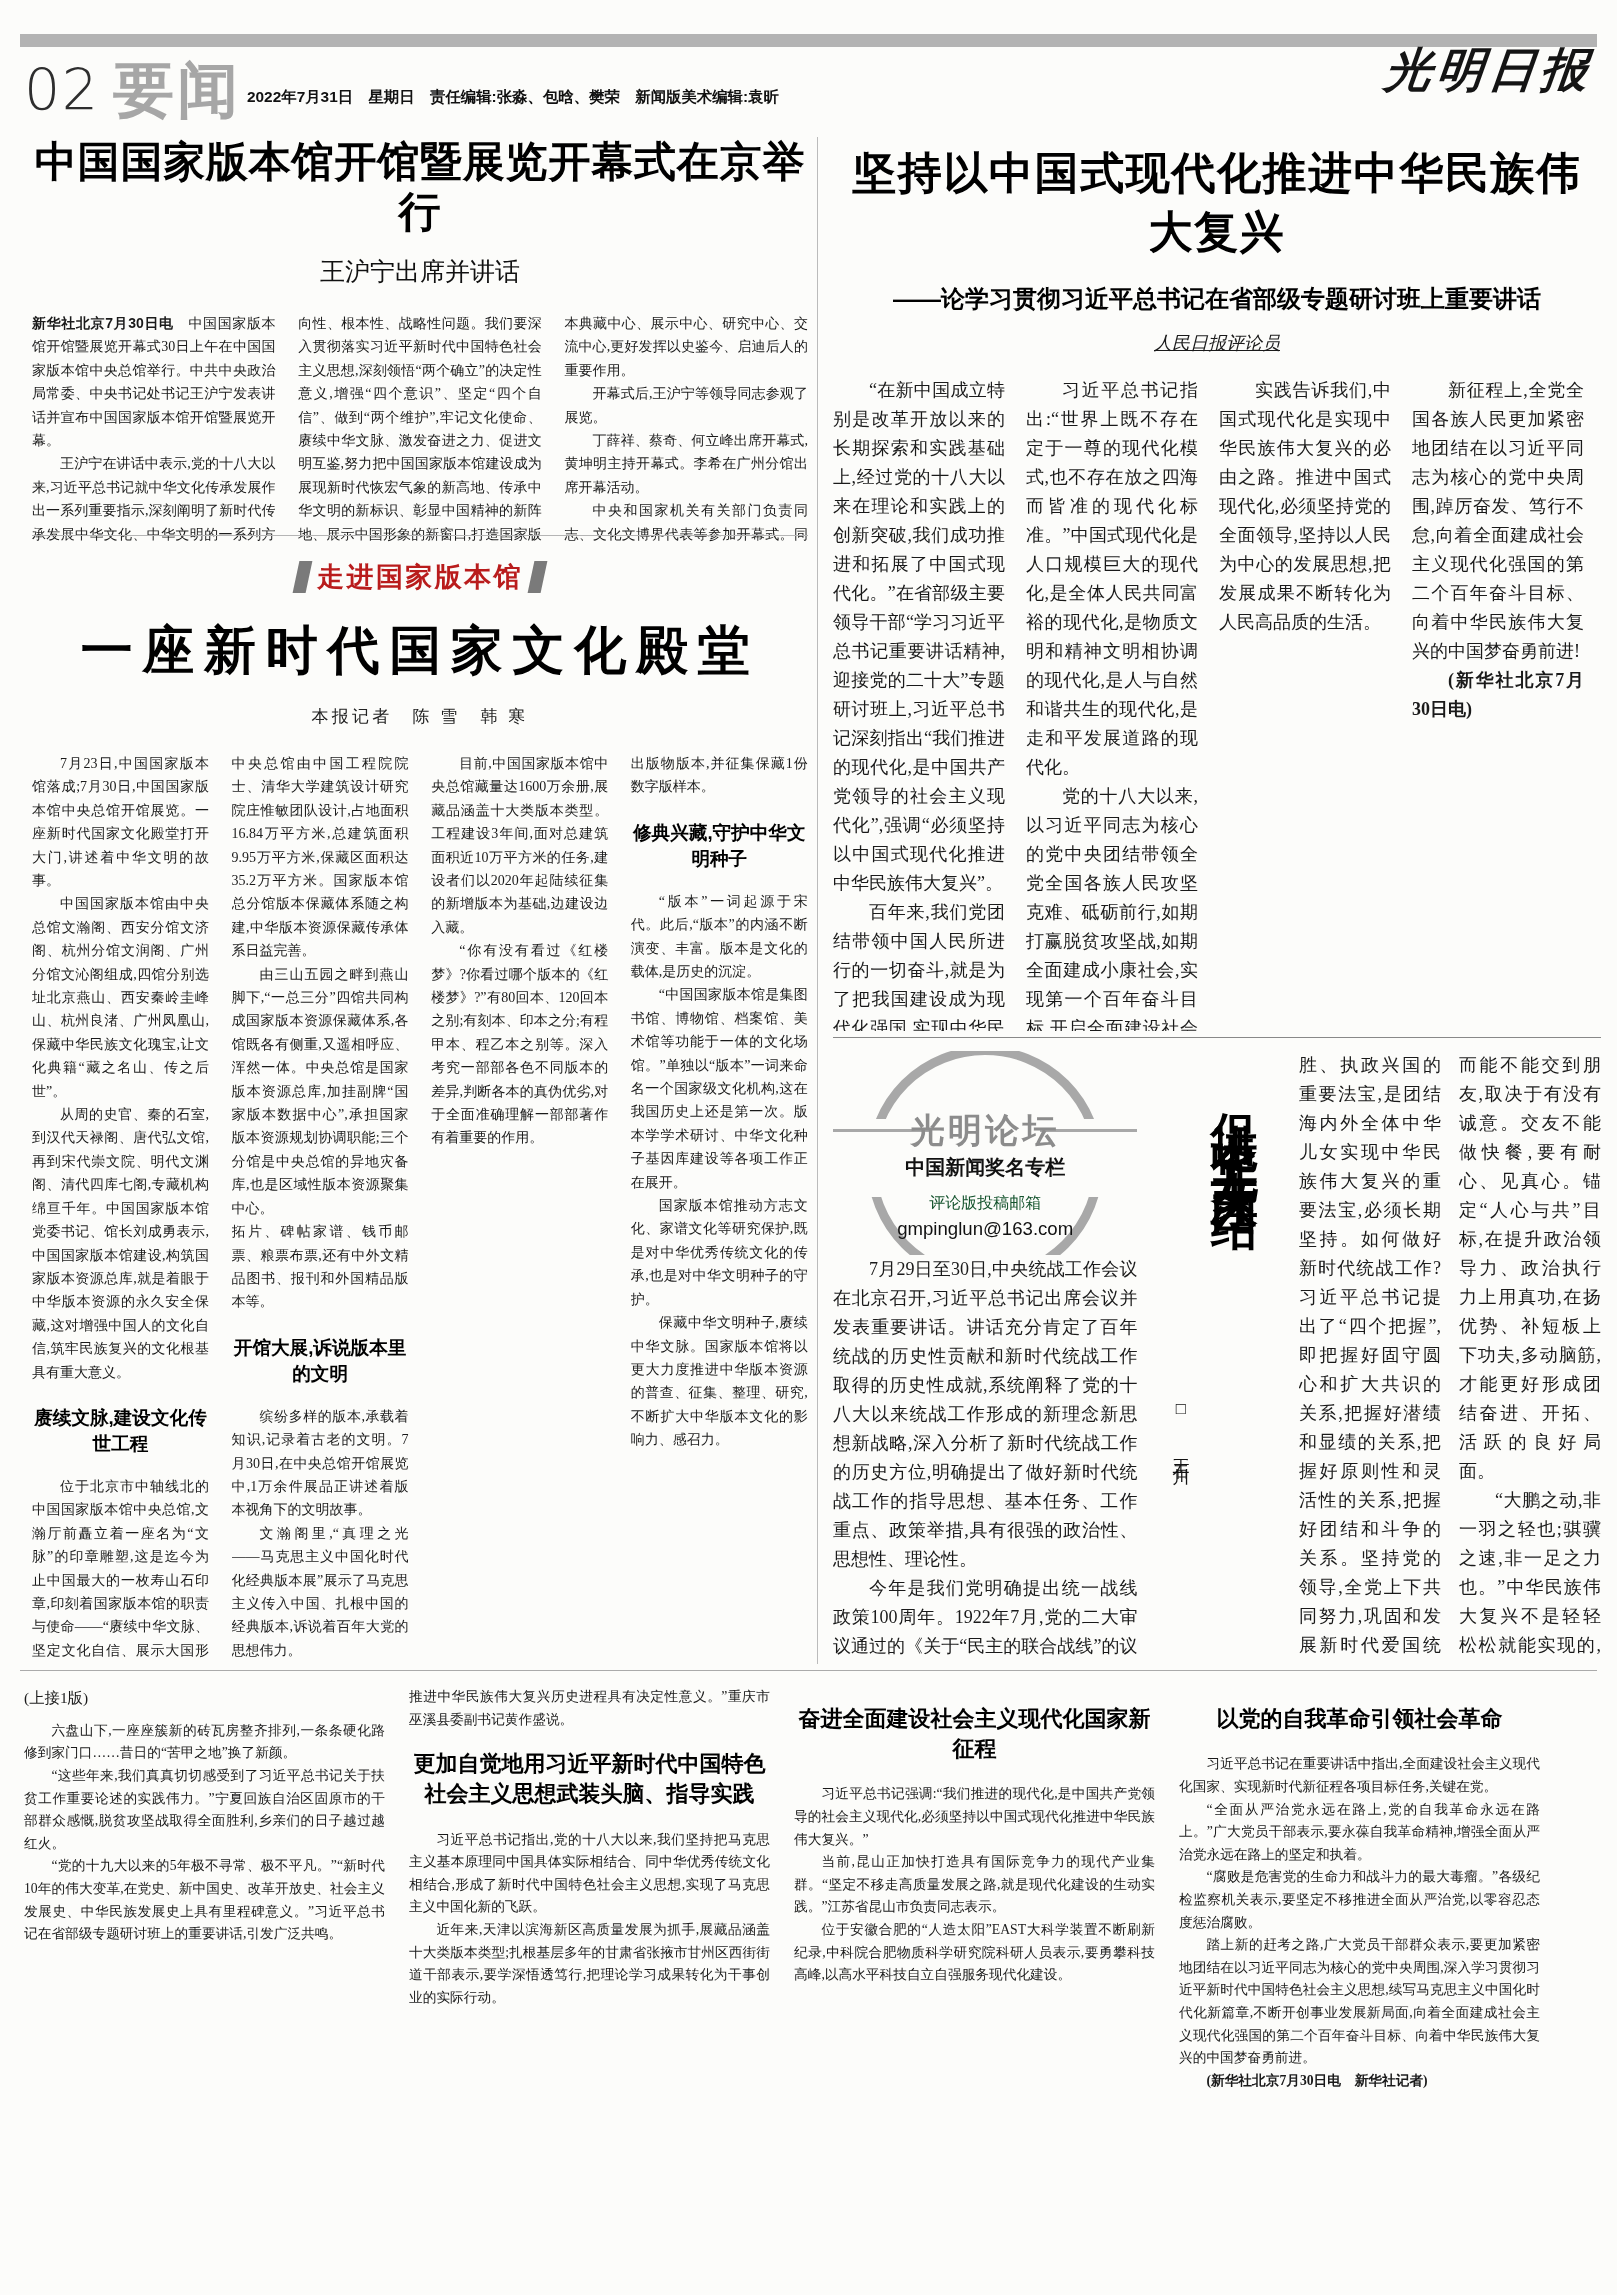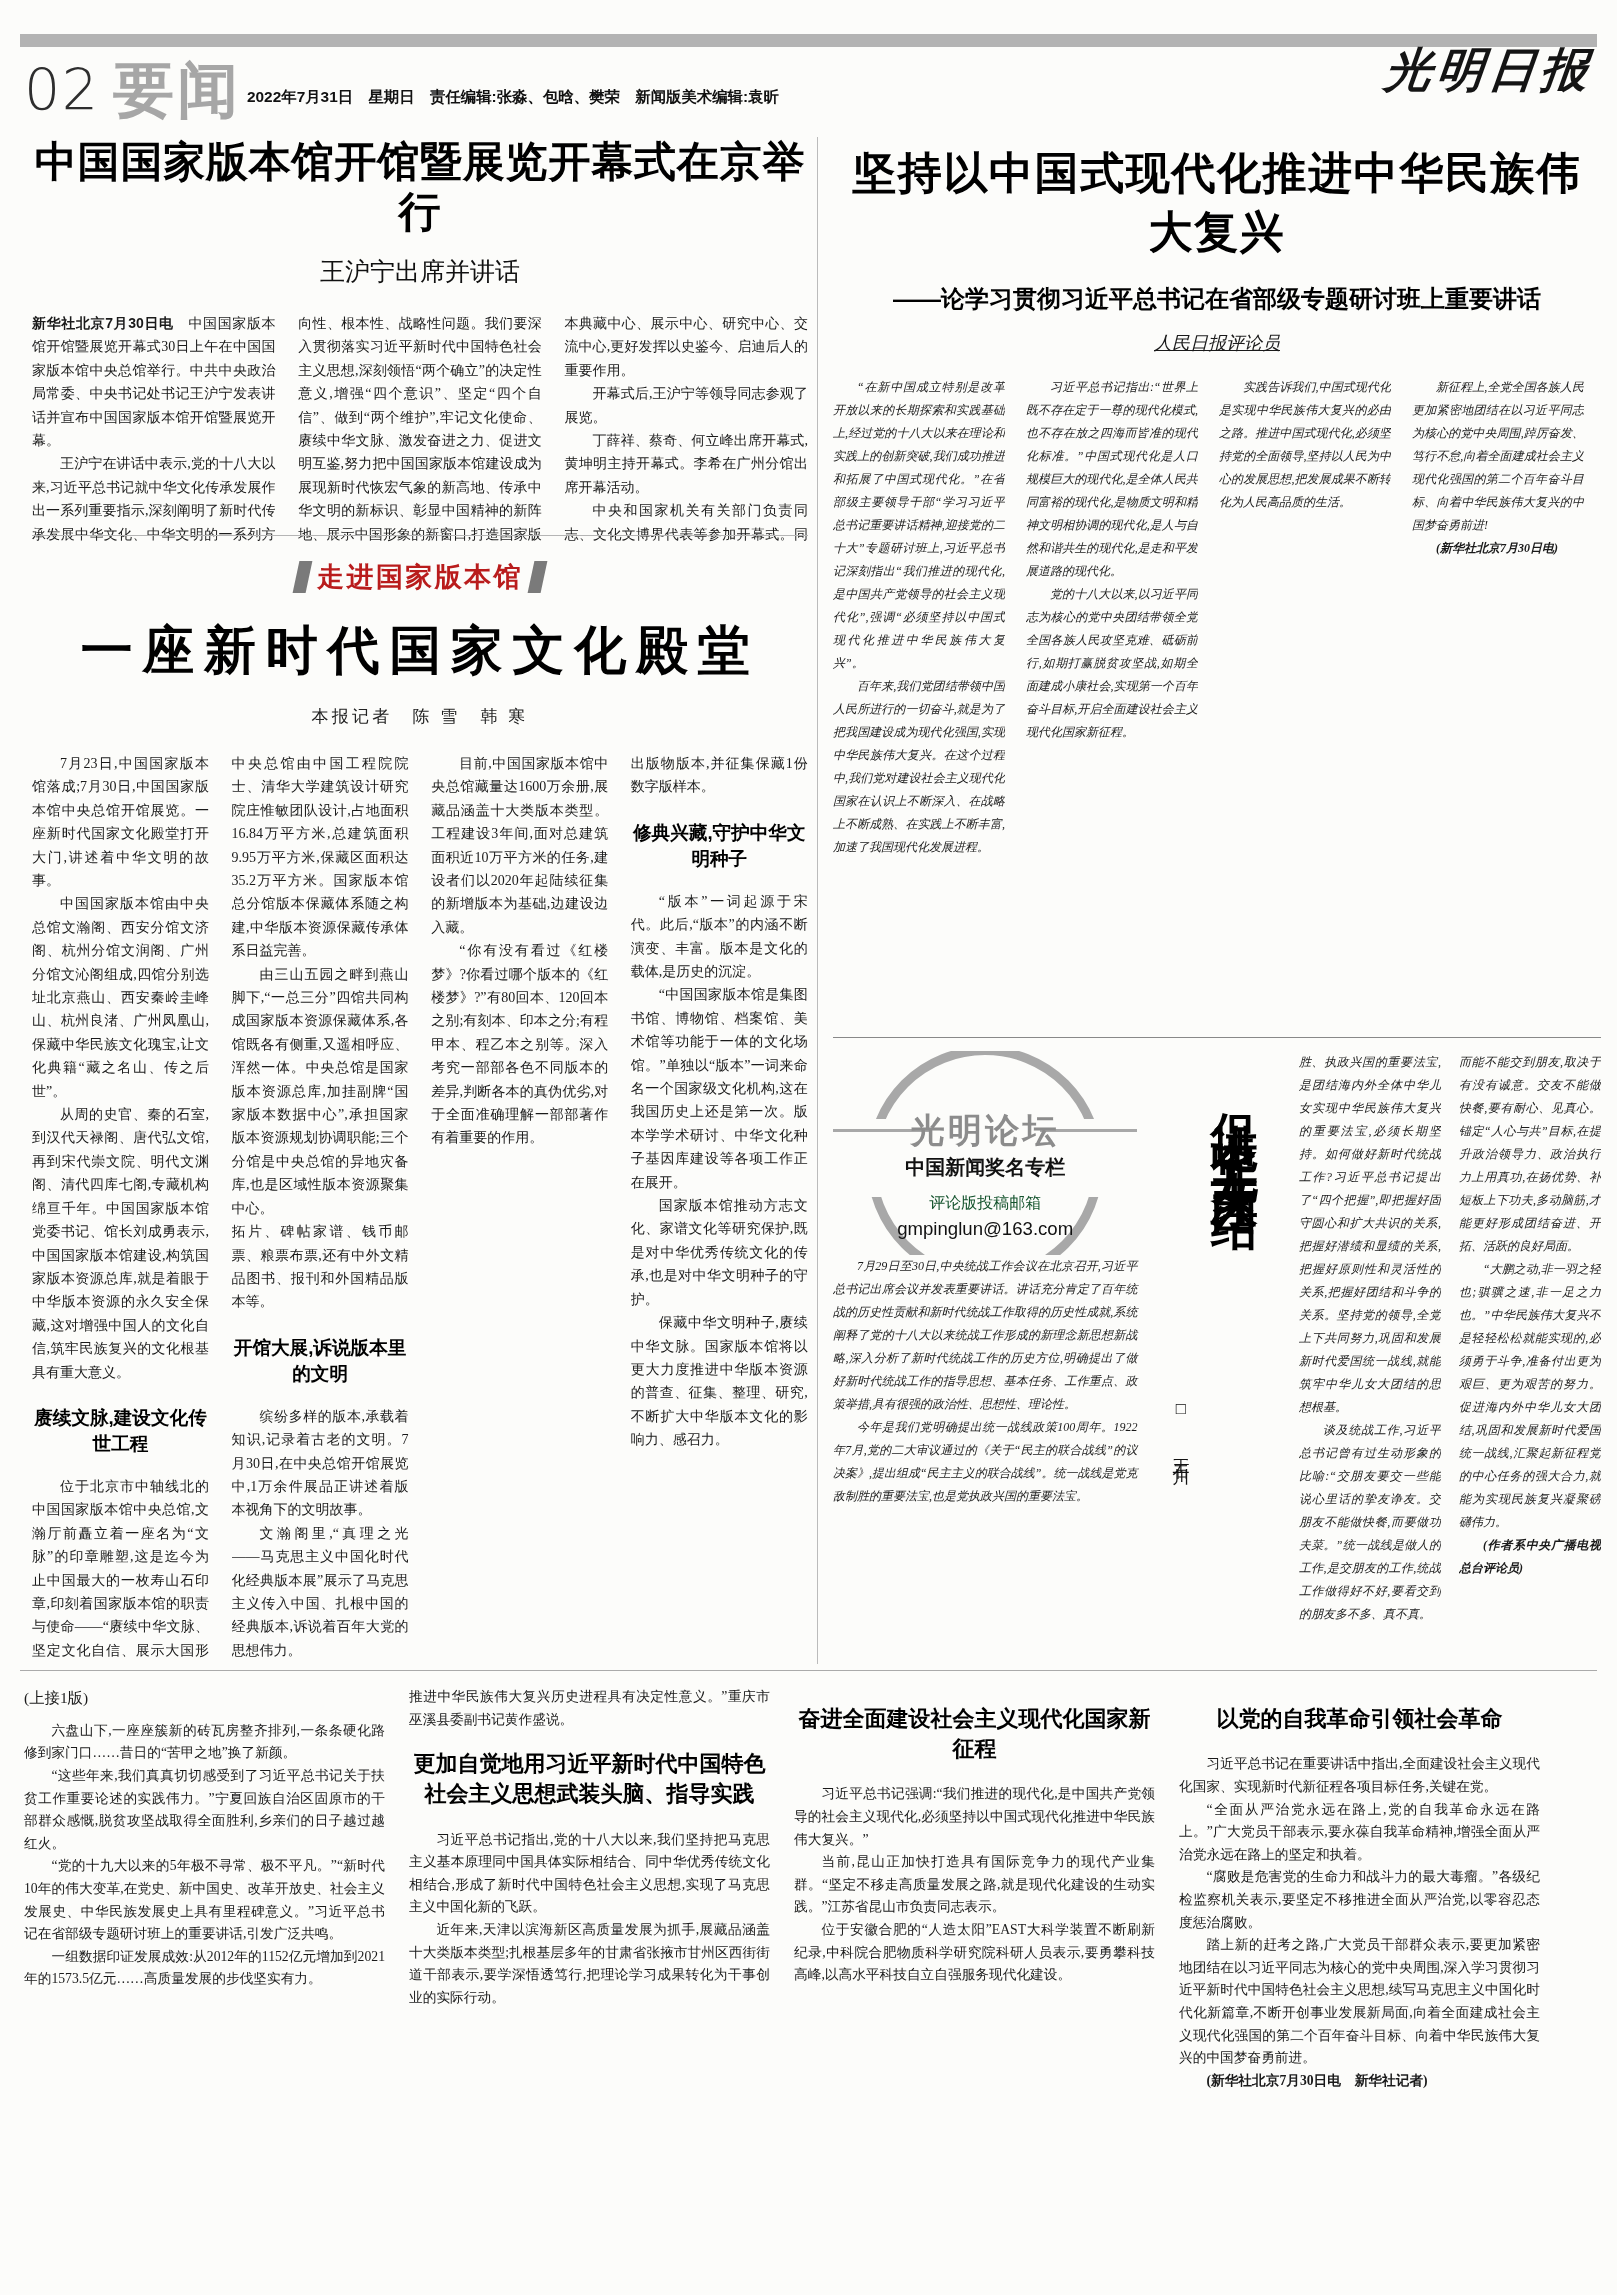--- a/index.html
+++ b/index.html
@@ -37,21 +37,21 @@
   #feature .cols{display:flex;gap:22.6px;margin-top:24px;height:912px;overflow:hidden;}
   #feature .col{width:177px;overflow:hidden;}
   .subhead{font-family:"Liberation Sans",sans-serif;font-weight:bold;font-size:18.6px;text-align:center;margin:21px 0 18px 0;color:#000;}
   
   #article-b{left:833px;top:144px;width:768px;}
   #article-b .hl{font-family:"DejaVu Serif",serif;font-weight:bold;font-size:44px;text-align:center;letter-spacing:1.6px;color:#000;}
   #article-b .sub{font-family:"Liberation Sans",sans-serif;font-weight:bold;font-size:24px;text-align:center;margin-top:21px;color:#000;}
   #article-b .byline{font-style:italic;font-size:18px;text-align:center;margin-top:16px;text-decoration:underline;}
   #article-b .cols{display:flex;gap:21px;margin-top:21px;height:655px;overflow:hidden;}
   #article-b .col{width:172px;overflow:hidden;}
-  .kai p.np{font-style:italic;font-size:12px;line-height:23px;}
+  .kai p.np{font-size:18px;line-height:29px;}
   .signoff{font-weight:bold;text-align:right;font-size:14px;margin-top:8px;font-style:normal;}
   .signoff.kai-s{font-style:italic;}
   
   #forum{left:833px;top:1037px;width:768px;height:624px;border-top:0.8px solid #888;overflow:hidden;}
   #forum .inner{display:flex;gap:18px;padding-top:13px;}
   .forum-colA{width:330px;}
   .forum-logo{position:relative;height:204px;overflow:hidden;}
   .forum-arc{position:absolute;left:50%;transform:translateX(-50%);width:218px;height:218px;border:9px solid #a8a8a8;border-radius:50%;top:-4.9px;}
   .forum-logo .mask-mid{position:absolute;left:0;top:68px;width:100%;height:78px;background:#fcfcfa;}
   .forum-line{position:absolute;top:78px;width:97px;height:3.2px;background:#a8a8a8;}
@@ -189,21 +189,20 @@
     </div>
   </div>
 </div>
 
 <div class="abs" id="bottom">
   <div class="bcol">
     <div class="cont-note">(上接1版)</div>
     <p class="np">六盘山下,一座座簇新的砖瓦房整齐排列,一条条硬化路修到家门口……昔日的“苦甲之地”换了新颜。</p>
     <p class="np">“这些年来,我们真真切切感受到了习近平总书记关于扶贫工作重要论述的实践伟力。”宁夏回族自治区固原市的干部群众感慨,脱贫攻坚战取得全面胜利,乡亲们的日子越过越红火。</p>
     <p class="np">“党的十九大以来的5年极不寻常、极不平凡。”“新时代10年的伟大变革,在党史、新中国史、改革开放史、社会主义发展史、中华民族发展史上具有里程碑意义。”习近平总书记在省部级专题研讨班上的重要讲话,引发广泛共鸣。</p>
-    <p class="np">一组数据印证发展成效:从2012年的1152亿元增加到2021年的1573.5亿元……高质量发展的步伐坚实有力。</p>
   </div>
   <div class="bcol">
     <p class="np noindent">推进中华民族伟大复兴历史进程具有决定性意义。”重庆市巫溪县委副书记黄作盛说。</p>
     <div class="b-hl">更加自觉地用习近平新时代中国特色社会主义思想武装头脑、指导实践</div>
     <p class="np">习近平总书记指出,党的十八大以来,我们坚持把马克思主义基本原理同中国具体实际相结合、同中华优秀传统文化相结合,形成了新时代中国特色社会主义思想,实现了马克思主义中国化新的飞跃。</p>
     <p class="np">近年来,天津以滨海新区高质量发展为抓手,展藏品涵盖十大类版本类型;扎根基层多年的甘肃省张掖市甘州区西街街道干部表示,要学深悟透笃行,把理论学习成果转化为干事创业的实际行动。</p>
   </div>
   <div class="bcol">
     <div class="b-hl">奋进全面建设社会主义现代化国家新征程</div>
     <p class="np">习近平总书记强调:“我们推进的现代化,是中国共产党领导的社会主义现代化,必须坚持以中国式现代化推进中华民族伟大复兴。”</p>

